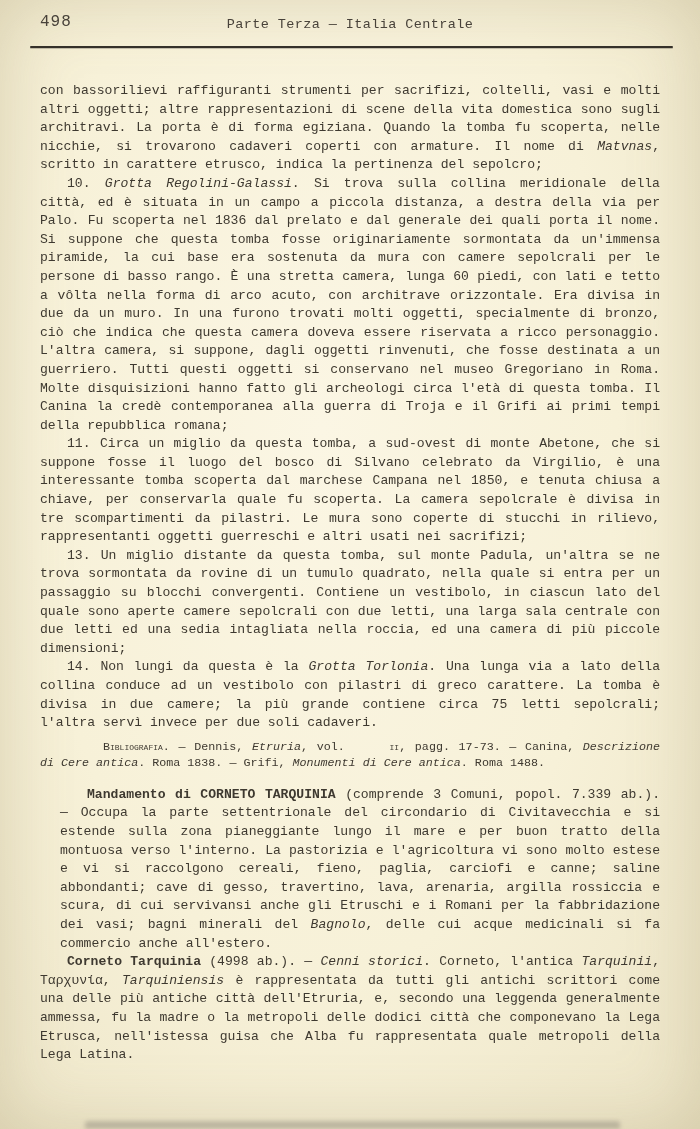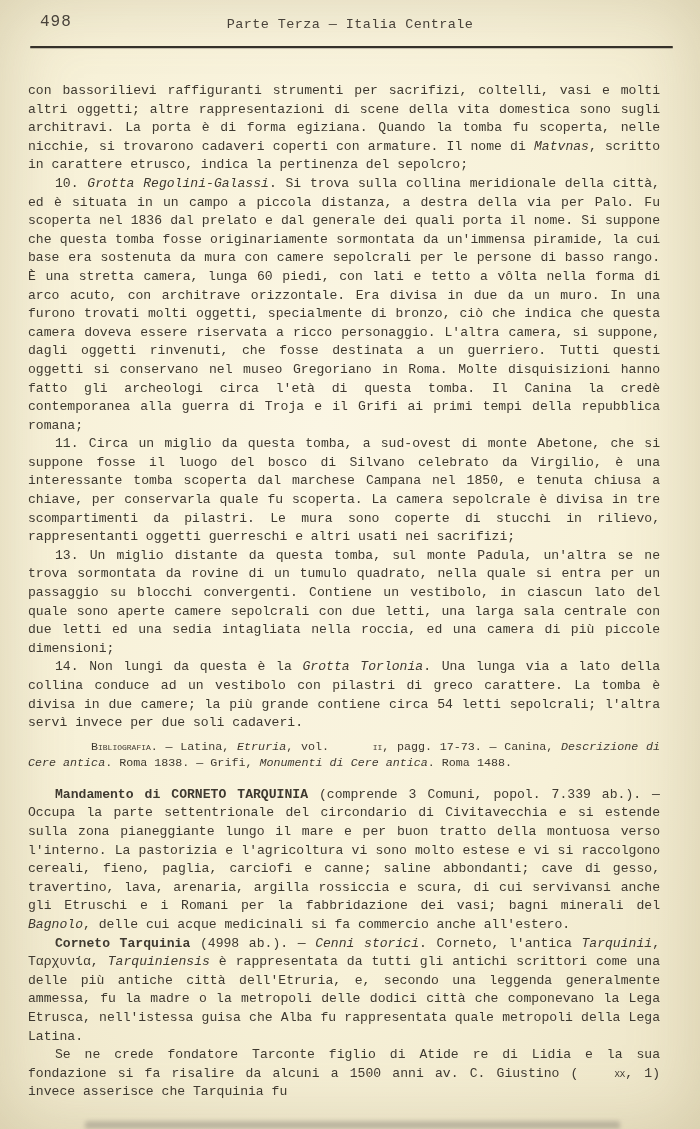--- a/index.html
+++ b/index.html
@@ -12,27 +12,27 @@
     background-image:radial-gradient(ellipse at 46% 38%, #fbf6e4 0%, #f7f1d8 55%, #ece4c6 100%);
     box-shadow:inset 0 0 70px rgba(150,138,95,.28);
     font-family:Liberation Mono, monospace;
     color:var(--ink);
   }
   .header{position:absolute;top:0;left:0;right:0;height:50px;}
   .page-num{position:absolute;left:40px;top:13px;font-size:16px;letter-spacing:1px;color:#48423a;}
   .running-title{position:absolute;left:0;right:0;top:17px;text-align:center;font-size:13.5px;letter-spacing:.4px;color:#48423a;}
   .rule{position:absolute;left:30px;right:27px;top:46px;height:2px;background:var(--rule);border-radius:1px;box-shadow:0 1px 0 rgba(53,49,42,.25);}
   .text-block{
-    position:absolute;left:28px;right:40px;top:82px;
+    position:absolute;left:40px;right:40px;top:82px;
     text-align:justify;font-size:13.1px;line-height:18.6px;
   }
   .text-block p{margin:0;}
   p.ind{text-indent:27px;}
   p.biblio{font-size:11.7px;line-height:16px;margin-top:6px;}
-  p.sect{margin-top:15px;}
+  p.sect{margin-top:15px;margin-left:20px;}
   .i{font-style:italic;}
   .b{font-weight:bold;}
   .sc{font-variant:small-caps;margin-left:36px;}
   .bottom-smudge{
     position:absolute;left:85px;right:80px;bottom:0;height:8px;
     background:var(--smudge);opacity:.55;filter:blur(2px);border-radius:3px 3px 0 0;
   }
 </style>
 </head>
 <body>
@@ -42,21 +42,20 @@
     <span class="page-num">498</span>
     <span class="running-title">Parte Terza — Italia Centrale</span>
     <div class="rule"></div>
   </div>
 
   <div class="text-block">
       <p class="cont"><span>con bassorilievi raffiguranti strumenti per sacrifizi, coltelli, vasi e molti altri oggetti; altre rappresentazioni di scene della vita domestica sono sugli architravi. La porta è di forma egiziana. Quando la tomba fu scoperta, nelle nicchie, si trovarono cadaveri coperti con armature. Il nome di </span><span class="i">Matvnas</span><span>, scritto in carattere etrusco, indica la pertinenza del sepolcro;</span></p>
       <p class="ind"><span>10. </span><span class="i">Grotta Regolini-Galassi</span><span>. Si trova sulla collina meridionale della città, ed è situata in un campo a piccola distanza, a destra della via per Palo. Fu scoperta nel 1836 dal prelato e dal generale dei quali porta il nome. Si suppone che questa tomba fosse originariamente sormontata da un'immensa piramide, la cui base era sostenuta da mura con camere sepolcrali per le persone di basso rango. È una stretta camera, lunga 60 piedi, con lati e tetto a vôlta nella forma di arco acuto, con architrave orizzontale. Era divisa in due da un muro. In una furono trovati molti oggetti, specialmente di bronzo, ciò che indica che questa camera doveva essere riservata a ricco personaggio. L'altra camera, si suppone, dagli oggetti rinvenuti, che fosse destinata a un guerriero. Tutti questi oggetti si conservano nel museo Gregoriano in Roma. Molte disquisizioni hanno fatto gli archeologi circa l'età di questa tomba. Il Canina la credè contemporanea alla guerra di Troja e il Grifi ai primi tempi della repubblica romana;</span></p>
       <p class="ind"><span>11. Circa un miglio da questa tomba, a sud-ovest di monte Abetone, che si suppone fosse il luogo del bosco di Silvano celebrato da Virgilio, è una interessante tomba scoperta dal marchese Campana nel 1850, e tenuta chiusa a chiave, per conservarla quale fu scoperta. La camera sepolcrale è divisa in tre scompartimenti da pilastri. Le mura sono coperte di stucchi in rilievo, rappresentanti oggetti guerreschi e altri usati nei sacrifizi;</span></p>
       <p class="ind"><span>13. Un miglio distante da questa tomba, sul monte Padula, un'altra se ne trova sormontata da rovine di un tumulo quadrato, nella quale si entra per un passaggio su blocchi convergenti. Contiene un vestibolo, in ciascun lato del quale sono aperte camere sepolcrali con due letti, una larga sala centrale con due letti ed una sedia intagliata nella roccia, ed una camera di più piccole dimensioni;</span></p>
-      <p class="ind"><span>14. Non lungi da questa è la </span><span class="i">Grotta Torlonia</span><span>. Una lunga via a lato della collina conduce ad un vestibolo con pilastri di greco carattere. La tomba è divisa in due camere; la più grande contiene circa 54 letti sepolcrali; l'altra servì invece per due soli  cadaveri.</span></p>
-      <p class="biblio ind"><span class="sc">Bibliografia.</span><span> — Latina, </span><span class="i">Etruria</span><span>, vol. </span><span class="sc">ii</span><span>, pagg. 17-73. — Canina, </span><span class="i">Descrizione di Cere antica</span><span>. Roma 1838. — Grifi, </span><span class="i">Monumenti di Cere antica</span><span>. Roma 1488.</span></p>
+      <p class="ind"><span>14. Non lungi da questa è la </span><span class="i">Grotta Torlonia</span><span>. Una lunga via a lato della collina conduce ad un vestibolo con pilastri di greco carattere. La tomba è divisa in due camere; la più grande contiene circa 75 letti sepolcrali; l'altra servì invece per due soli  cadaveri.</span></p>
+      <p class="biblio ind"><span class="sc">Bibliografia.</span><span> — Dennis, </span><span class="i">Etruria</span><span>, vol. </span><span class="sc">ii</span><span>, pagg. 17-73. — Canina, </span><span class="i">Descrizione di Cere antica</span><span>. Roma 1838. — Grifi, </span><span class="i">Monumenti di Cere antica</span><span>. Roma 1488.</span></p>
       <p class="ind sect"><span class="b">Mandamento di CORNETO TARQUINIA</span><span> (comprende 3 Comuni, popol. 7.339 ab.). — Occupa la parte settentrionale del circondario di Civitavecchia e si estende sulla zona pianeggiante lungo il mare e per buon tratto della montuosa verso l'interno. La pastorizia e l'agricoltura vi sono molto estese e vi si raccolgono cereali, fieno, paglia, carciofi e canne; saline abbondanti; cave di gesso, travertino, lava, arenaria, argilla rossiccia e scura, di cui servivansi anche gli Etruschi e i Romani per la fabbridazione dei vasi; bagni minerali del </span><span class="i">Bagnolo</span><span>, delle cui acque medicinali si fa commercio anche all'estero.</span></p>
       <p class="ind"><span class="b">Corneto Tarquinia</span><span> (4998 ab.). — </span><span class="i">Cenni storici</span><span>. Corneto, l'antica </span><span class="i">Tarquinii</span><span>, Ταρχυνία, </span><span class="i">Tarquiniensis</span><span> è rappresentata da tutti gli antichi scrittori come una delle più antiche città dell'Etruria, e, secondo una leggenda generalmente ammessa, fu la madre o la metropoli delle dodici città che componevano la Lega Etrusca, nell'istessa guisa che Alba fu rappresentata quale metropoli della Lega Latina.</span></p>
-      <p class="ind"><span>Se ne crede fondatore Tarconte figlio di Atide re di Lidia e la sua fondazione si fa risalire da alcuni a 1500 anni av. C. Giustino (</span><span class="sc">xx</span><span>, 1) invece asserisce che Tarquinia fu</span></p>
     </div>
 
   <div class="bottom-smudge"></div>
 </div>
 
 </body></html>

